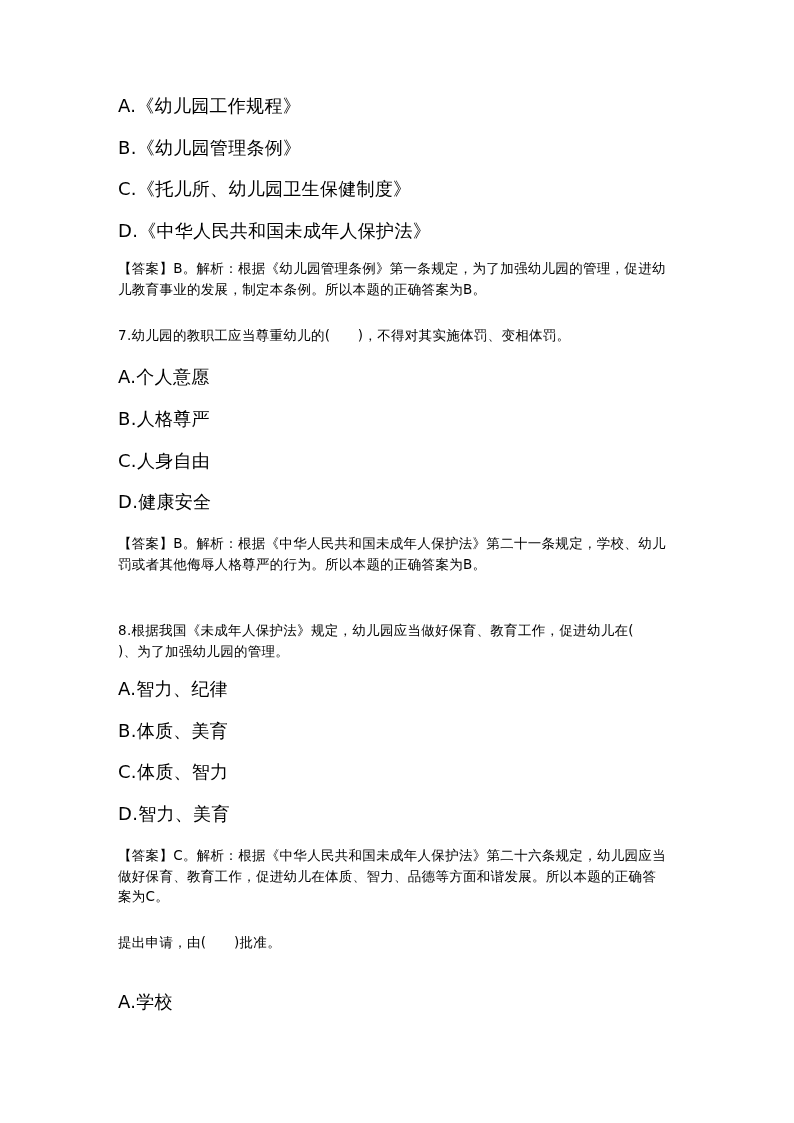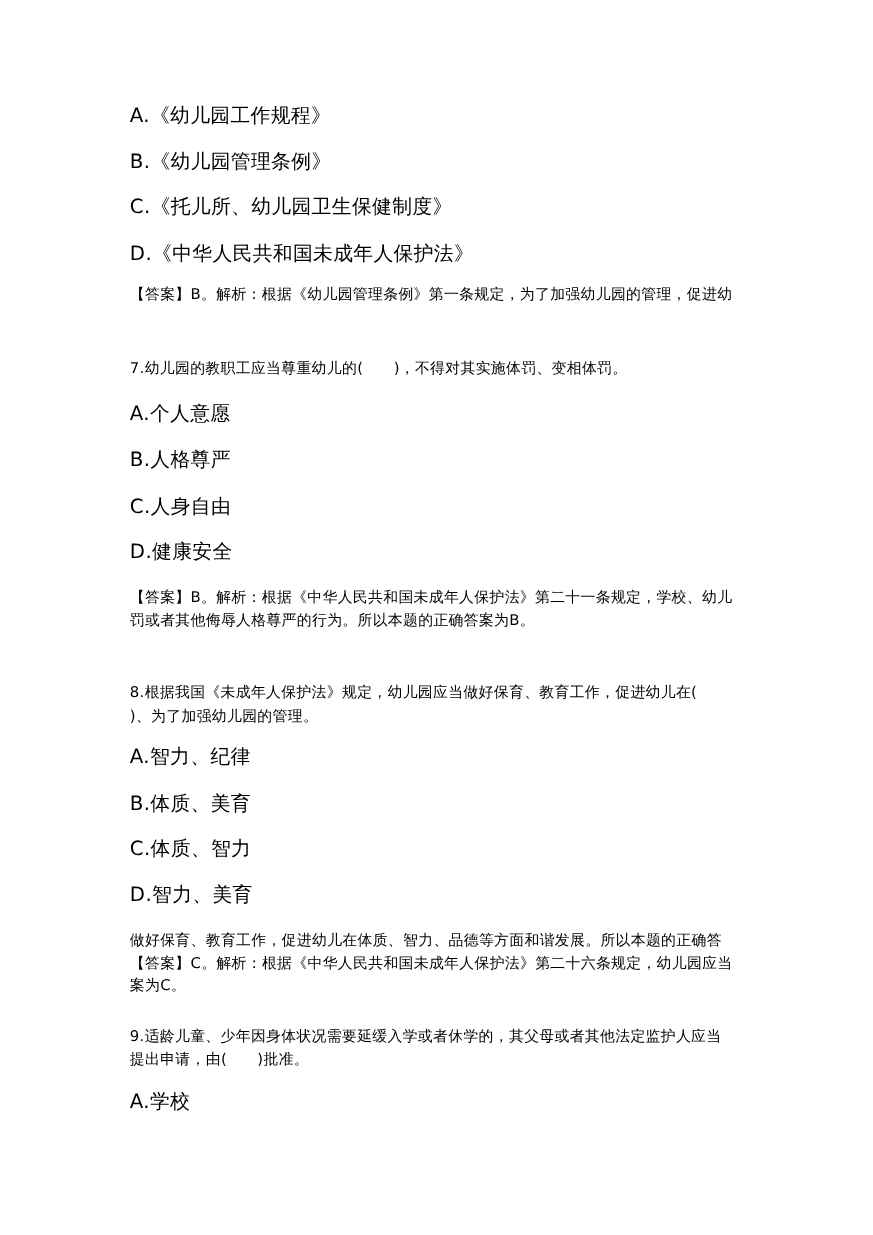--- a/index.html
+++ b/index.html
@@ -15,20 +15,21 @@
 
 <div class="page">
 
   <div class="line" style="top:96px">A.《幼儿园工作规程》</div>
   <div class="line" style="top:138px">B.《幼儿园管理条例》</div>
   <div class="line" style="top:179px">C.《托儿所、幼儿园卫生保健制度》</div>
   <div class="line" style="top:221px">D.《中华人民共和国未成年人保护法》</div>
 
   <div class="para" style="top:258px">
     <span>【答案】B。解析：根据《幼儿园管理条例》第一条规定，为了加强幼儿园的管理，促进幼</span>
+    <span>儿教育事业的发展，制定本条例。所以本题的正确答案为B。</span>
   </div>
 
   <div class="para" style="top:325px">
     <span>7.幼儿园的教职工应当尊重幼儿的(　　)，不得对其实施体罚、变相体罚。</span>
   </div>
   <div class="line" style="top:367px">A.个人意愿</div>
   <div class="line" style="top:409px">B.人格尊严</div>
   <div class="line" style="top:451px">C.人身自由</div>
   <div class="line" style="top:492px">D.健康安全</div>
 
@@ -40,24 +41,23 @@
   <div class="para" style="top:620px">
     <span>8.根据我国《未成年人保护法》规定，幼儿园应当做好保育、教育工作，促进幼儿在(</span>
     <span>)、为了加强幼儿园的管理。</span>
   </div>
   <div class="line" style="top:679px">A.智力、纪律</div>
   <div class="line" style="top:721px">B.体质、美育</div>
   <div class="line" style="top:762px">C.体质、智力</div>
   <div class="line" style="top:804px">D.智力、美育</div>
 
   <div class="para" style="top:845px">
+    <span>【答案】C。解析：根据《中华人民共和国未成年人保护法》第二十六条规定，幼儿园应当</span>
     <span>做好保育、教育工作，促进幼儿在体质、智力、品德等方面和谐发展。所以本题的正确答</span>
-    <span>【答案】C。解析：根据《中华人民共和国未成年人保护法》第二十六条规定，幼儿园应当</span>
     <span>案为C。</span>
   </div>
 
   <div class="para" style="top:932px">
-    <span>9.适龄儿童、少年因身体状况需要延缓入学或者休学的，其父母或者其他法定监护人应当</span>
     <span>提出申请，由(　　)批准。</span>
   </div>
   <div class="line" style="top:992px">A.学校</div>
 
 </div>
 
 </body></html>

